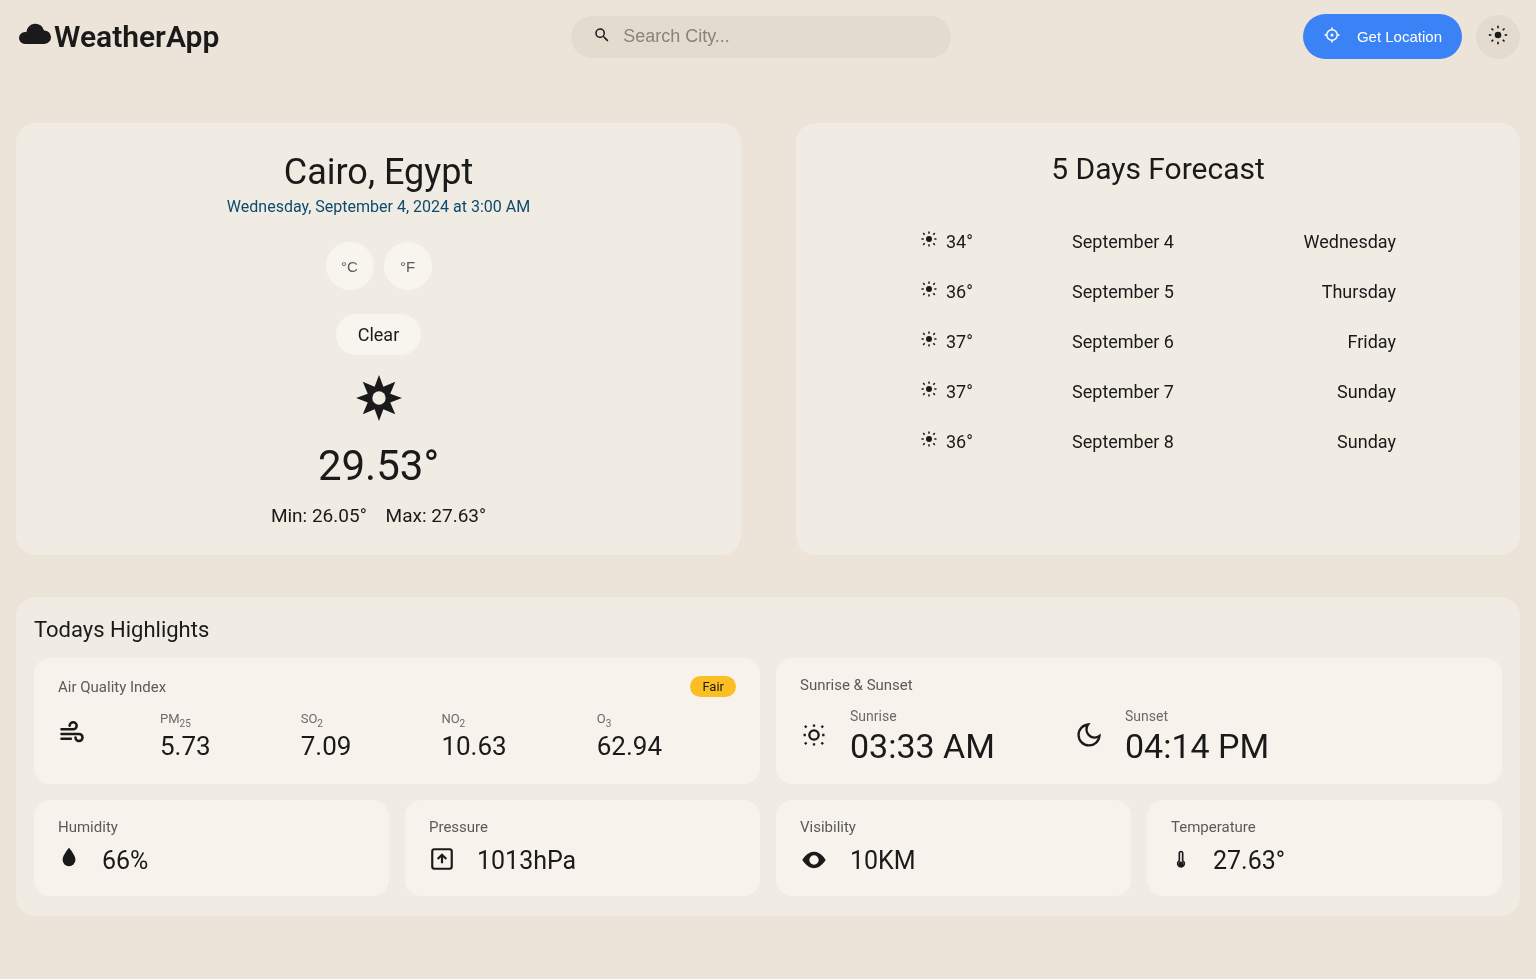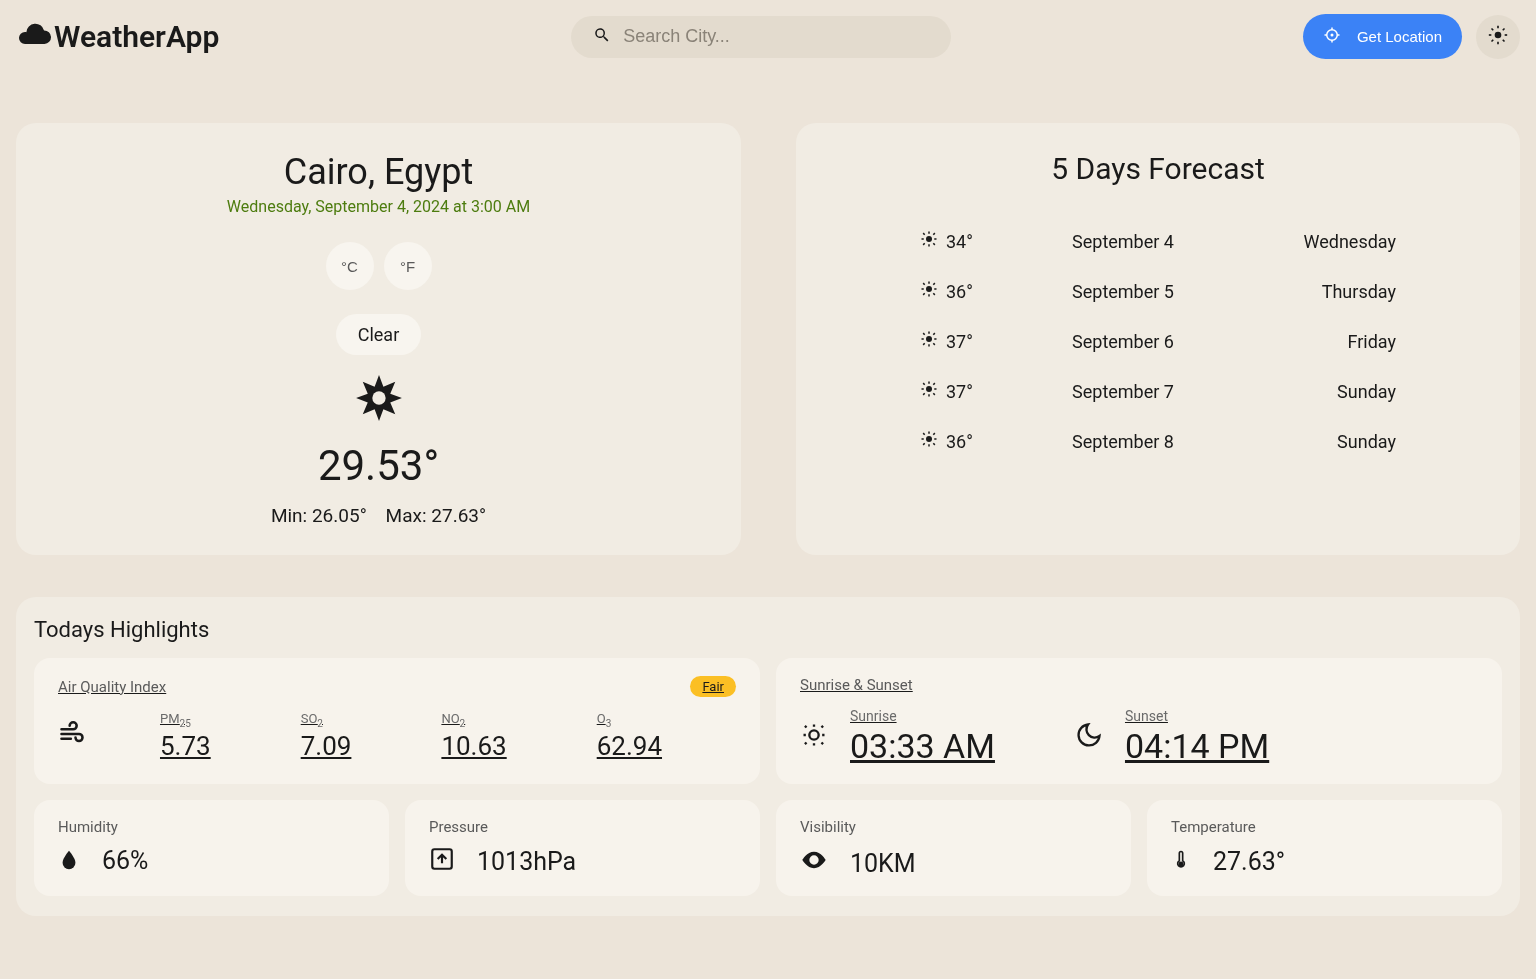--- a/index.html
+++ b/index.html
@@ -92,21 +92,21 @@
   flex: 0 0 725px;
   text-align: center;
 }
 .city-name {
   font-size: 36px;
   font-weight: 400;
   margin-bottom: 4px;
 }
 .date-text {
   font-size: 16px;
-  color: #4d7c0f;
+  color: #0c4a6e;
   margin-bottom: 26px;
 }
 .unit-toggles {
   display: flex;
   justify-content: center;
   gap: 10px;
   margin-bottom: 24px;
 }
 .unit-btn {
   width: 48px;
@@ -176,21 +176,20 @@
   padding: 20px 18px;
 }
 .highlights-title {
   font-size: 22px;
   margin-bottom: 16px;
 }
 .highlight-row1 {
   display: flex;
   gap: 16px;
   margin-bottom: 16px;
-  text-decoration: underline;
 }
 .highlight-row2 {
   display: flex;
   gap: 16px;
 }
 .subcard {
   background: #f7f3ec;
   border-radius: 16px;
   padding: 18px 24px;
 }
@@ -251,21 +250,21 @@
 .ss-label {
   font-size: 14px;
   color: #6a6a6a;
   margin-bottom: 2px;
 }
 .ss-value {
   font-size: 34px;
 }
 .small-body {
   display: flex;
-  align-items: flex-end;
+  align-items: flex-start;
   gap: 22px;
   margin-top: 10px;
 }
 .small-value {
   font-size: 25px;
 }
 svg.icon-sm { width: 18px; height: 18px; }
 svg.icon-md { width: 28px; height: 28px; }
 svg.icon-lg { width: 50px; height: 50px; }
 </style>

